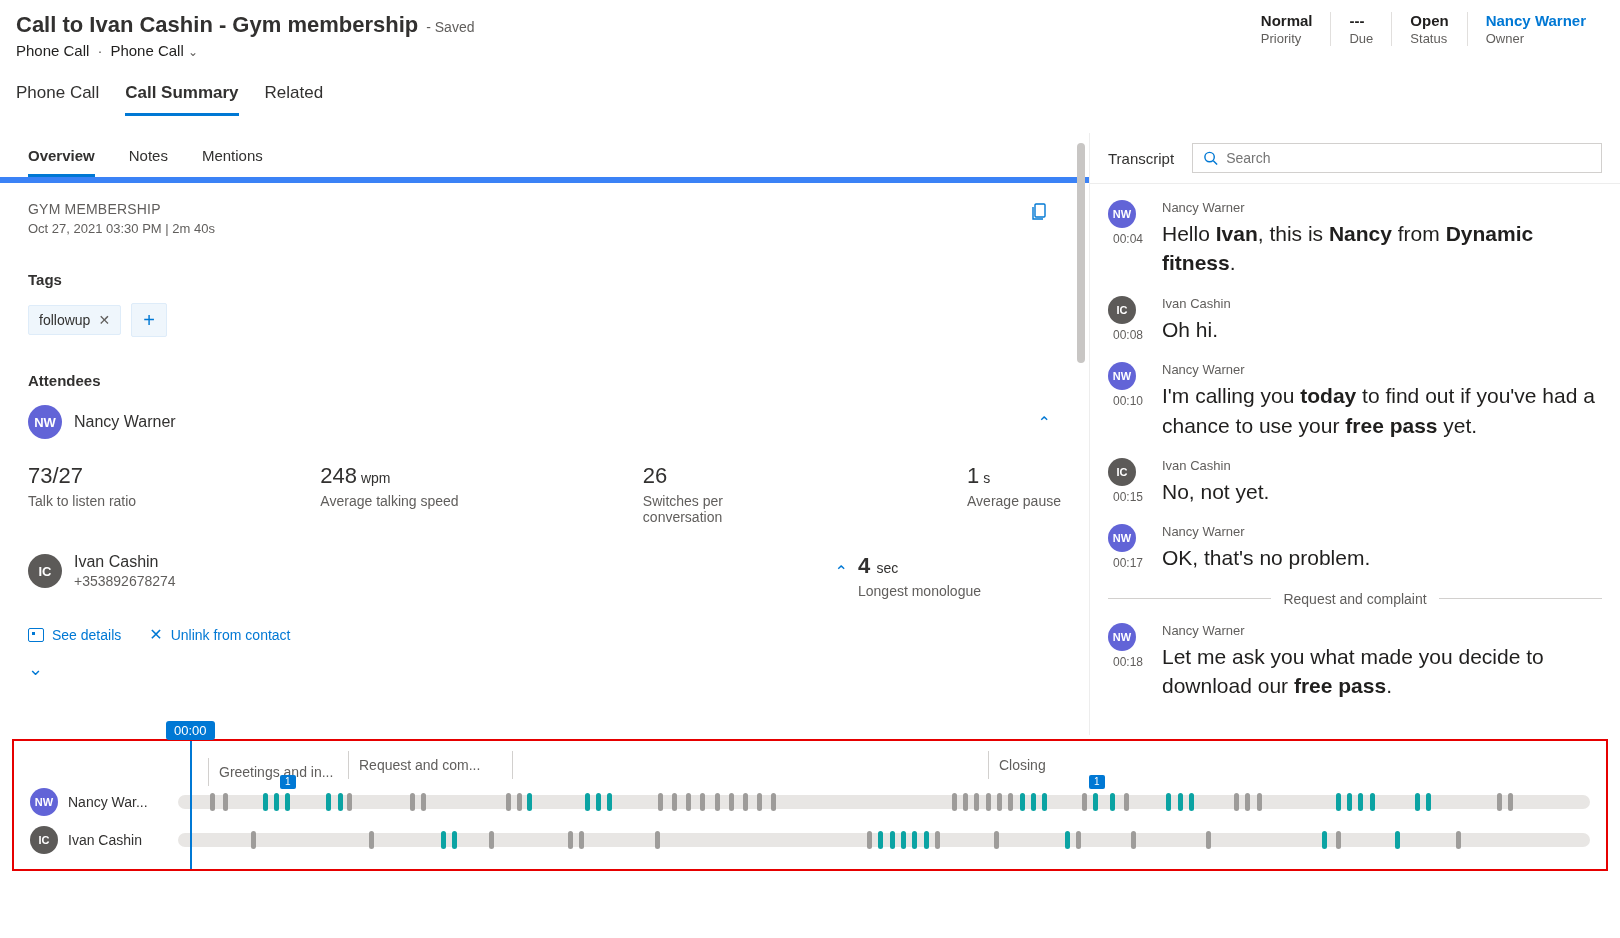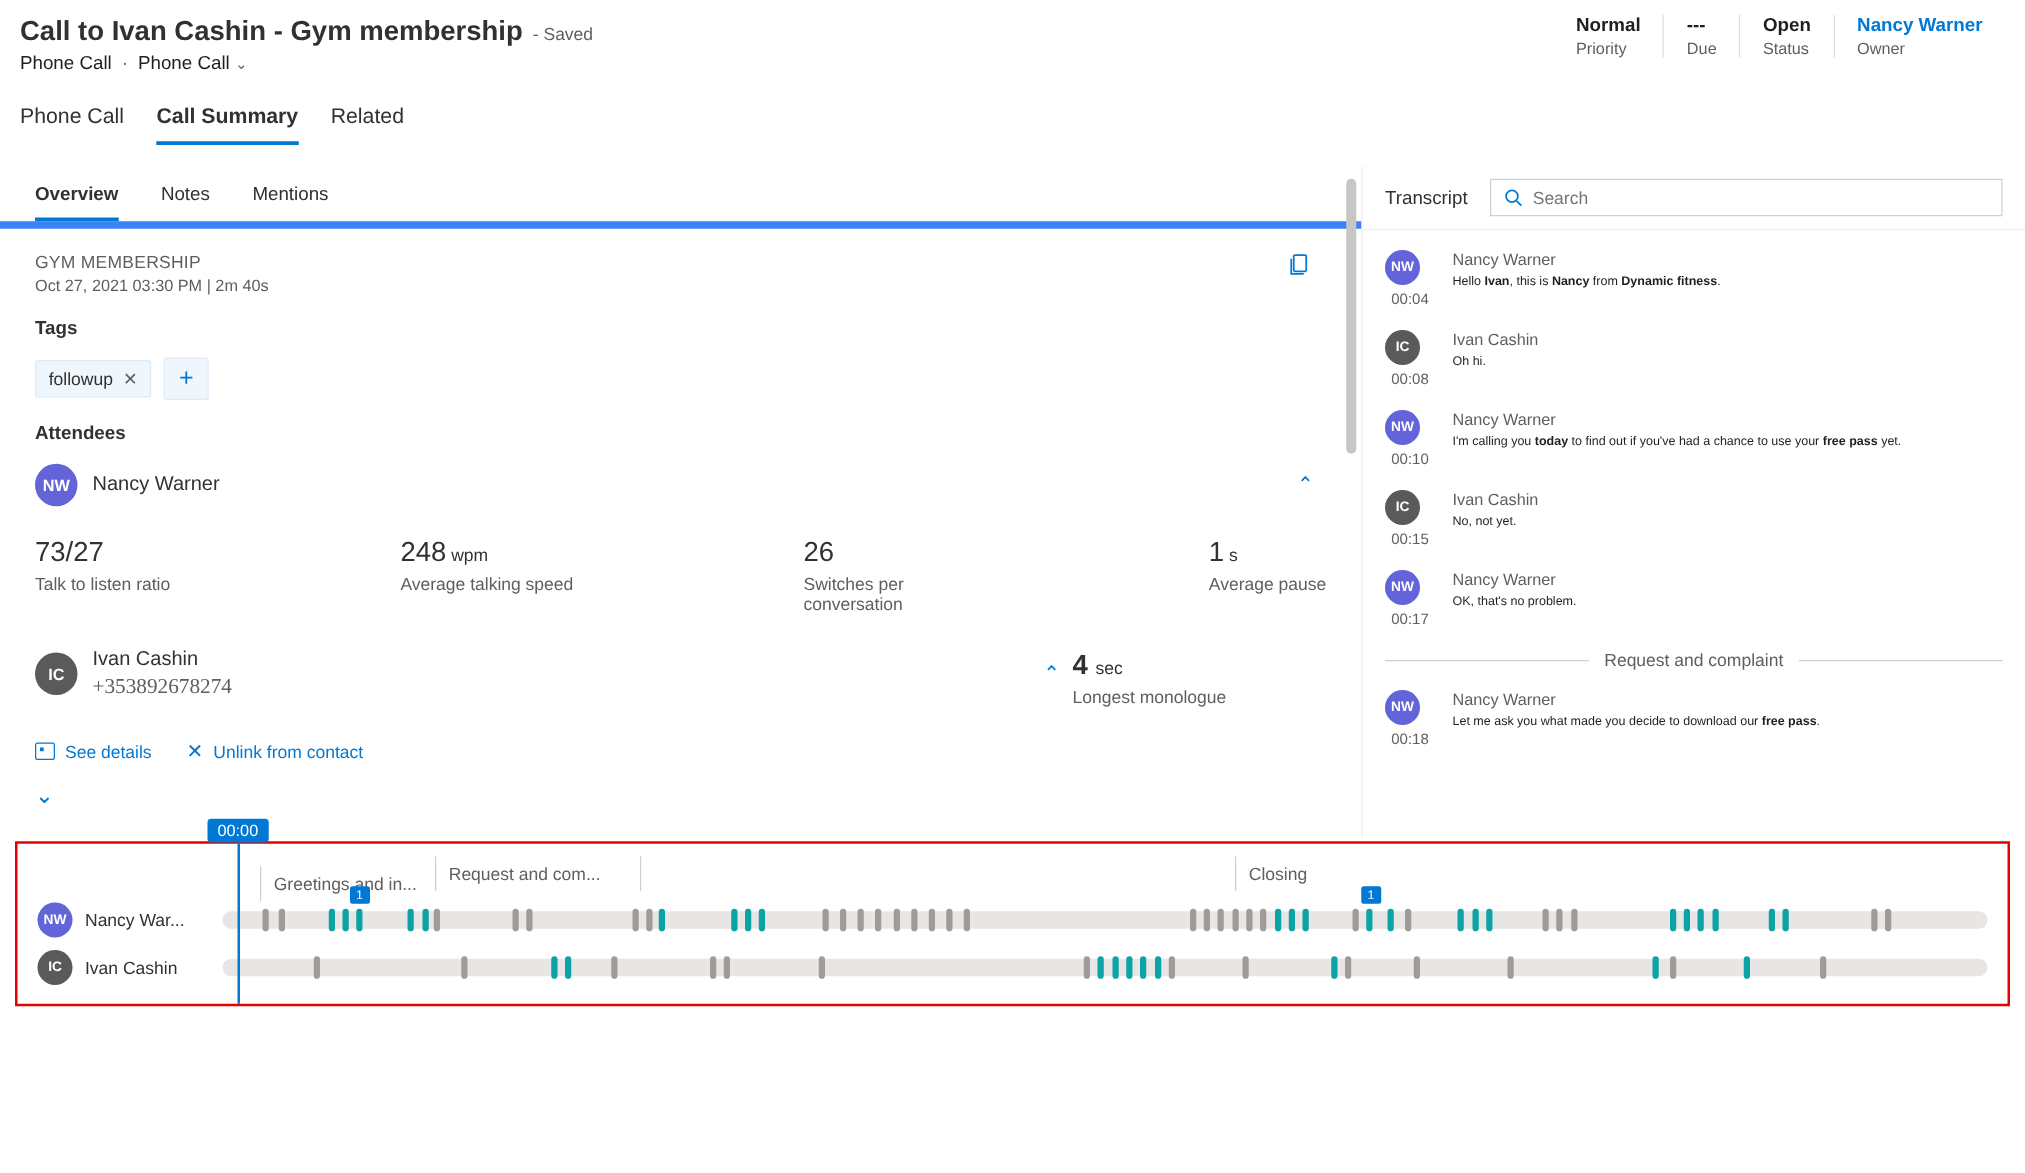--- a/index.html
+++ b/index.html
@@ -36,21 +36,21 @@
 .inner-tabs { display: flex; gap: 34px; padding: 14px 28px 0; border-bottom: 6px solid #3b82f6; background: #fff; }
 .inner-tab { font-size: 15px; color: #323130; padding-bottom: 10px; cursor: pointer; }
 .inner-tab.active { font-weight: 600; border-bottom: 3px solid #0078d4; }
 
 .overview-body { padding: 18px 28px; position: relative; }
 .page-copy-icon { position: absolute; right: 40px; top: 18px; color: #0078d4; cursor: pointer; }
 
 .section-sub { font-size: 14px; font-weight: 400; letter-spacing: 0.2px; color: #605e5c; }
 .meta-line { font-size: 13px; color: #605e5c; margin-top: 4px; }
 
-.section-title { font-size: 15px; font-weight: 700; margin-top: 18px; }
+.section-title { font-size: 15px; font-weight: 700; margin-top: 35px; }
 .tags-row { display: flex; gap: 10px; margin-top: 15px; align-items: center; }
 .tag-chip { background: #eff6fc; border: 1px solid #deecf9; padding: 6px 10px; font-size: 14px; display: flex; align-items: center; gap: 8px; border-radius: 2px; }
 .tag-close { color: #605e5c; cursor: pointer; }
 .tag-add { width: 36px; height: 34px; display: flex; align-items: center; justify-content: center; background: #eff6fc; border: 1px solid #deecf9; color: #0078d4; font-size: 20px; cursor: pointer; border-radius: 2px; }
 
 .attendee-card { margin-top: 16px; }
 .attendee-head { display: flex; align-items: center; gap: 12px; position: relative; }
 .avatar { width: 34px; height: 34px; border-radius: 50%; display: flex; align-items: center; justify-content: center; font-size: 13px; font-weight: 600; color: #fff; }
 .avatar.nw { background: #6264d7; }
 .avatar.ic { background: #5c5a58; }
@@ -58,21 +58,21 @@
 .attendee-name { font-size: 16px; }
 .expand-chevron { position: absolute; right: 10px; color: #0078d4; font-size: 16px; cursor: pointer; }
 
 .stats-row { display: flex; gap: 46px; margin-top: 24px; justify-content: space-between; }
 .stat { }
 .stat-value { font-size: 22px; font-weight: 400; color: #323130; }
 .stat-value .unit { font-size: 14px; }
 .stat-label { font-size: 14px; color: #605e5c; margin-top: 4px; max-width: 140px; }
 
 .attendee-card.second { margin-top: 28px; display: flex; justify-content: space-between; align-items: flex-start; }
-.att-detail { font-size: 17px; color: #605e5c; margin-top: 2px; font-family: Liberation Serif, serif; }
+.att-detail { font-size: 14px; color: #605e5c; margin-top: 2px; }
 
 .link-row { display: flex; gap: 28px; margin-top: 26px; }
 .link-btn { display: flex; align-items: center; gap: 8px; font-size: 14px; color: #0078d4; cursor: pointer; }
 .link-icon { width: 16px; height: 14px; border: 1.5px solid #0078d4; border-radius: 2px; display: inline-block; position: relative; }
 .link-icon::before { content: ""; position: absolute; top: 3px; left: 3px; width: 3px; height: 3px; background: #0078d4; }
 .link-x { font-size: 16px; }
 
 .collapse-chevron { position: absolute; bottom: 4px; left: 28px; color: #0078d4; font-size: 18px; cursor: pointer; }
 
 
@@ -81,21 +81,21 @@
 .search-box { flex: 1; border: 1px solid #d2d0ce; padding: 6px 10px; display: flex; align-items: center; gap: 8px; }
 .search-box input { border: none; outline: none; width: 100%; font-size: 14px; }
 .search-icon-svg { color: #0078d4; }
 
 .transcript-body { padding: 16px 18px; overflow-y: auto; }
 .t-entry { display: flex; gap: 14px; margin-bottom: 18px; }
 .t-left { width: 40px; text-align: center; }
 .t-time { font-size: 12px; color: #605e5c; margin-top: 4px; }
 .t-content { flex: 1; }
 .t-speaker { font-size: 13px; color: #605e5c; margin-bottom: 4px; }
-.t-text { font-size: 10px; color: #201f1e; line-height: 1.4; }
+.t-text { font-size: 21px; color: #201f1e; line-height: 1.4; }
 .t-text b { font-weight: 700; }
 .t-divider { display: flex; align-items: center; gap: 12px; margin: 8px 0 16px; color: #605e5c; font-size: 14px; }
 .t-divider::before, .t-divider::after { content: ""; flex: 1; height: 1px; background: #d2d0ce; }
 
 
 .timeline-wrap { border: 2px solid #e60000; margin: 4px 12px 12px; padding: 10px 16px 14px; position: relative; background: #fff; }
 .playhead { position: absolute; left: 176px; top: 0; bottom: 0; width: 2px; background: #0078d4; z-index: 2; }
 .playhead-label { position: absolute; top: -20px; left: -24px; background: #0078d4; color: #fff; font-size: 13px; padding: 2px 8px; border-radius: 3px; white-space: nowrap; }
 .playhead-label::after { content: ""; position: absolute; bottom: -5px; left: 50%; transform: translateX(-50%); border: 5px solid transparent; border-top-color: #0078d4; }
 

